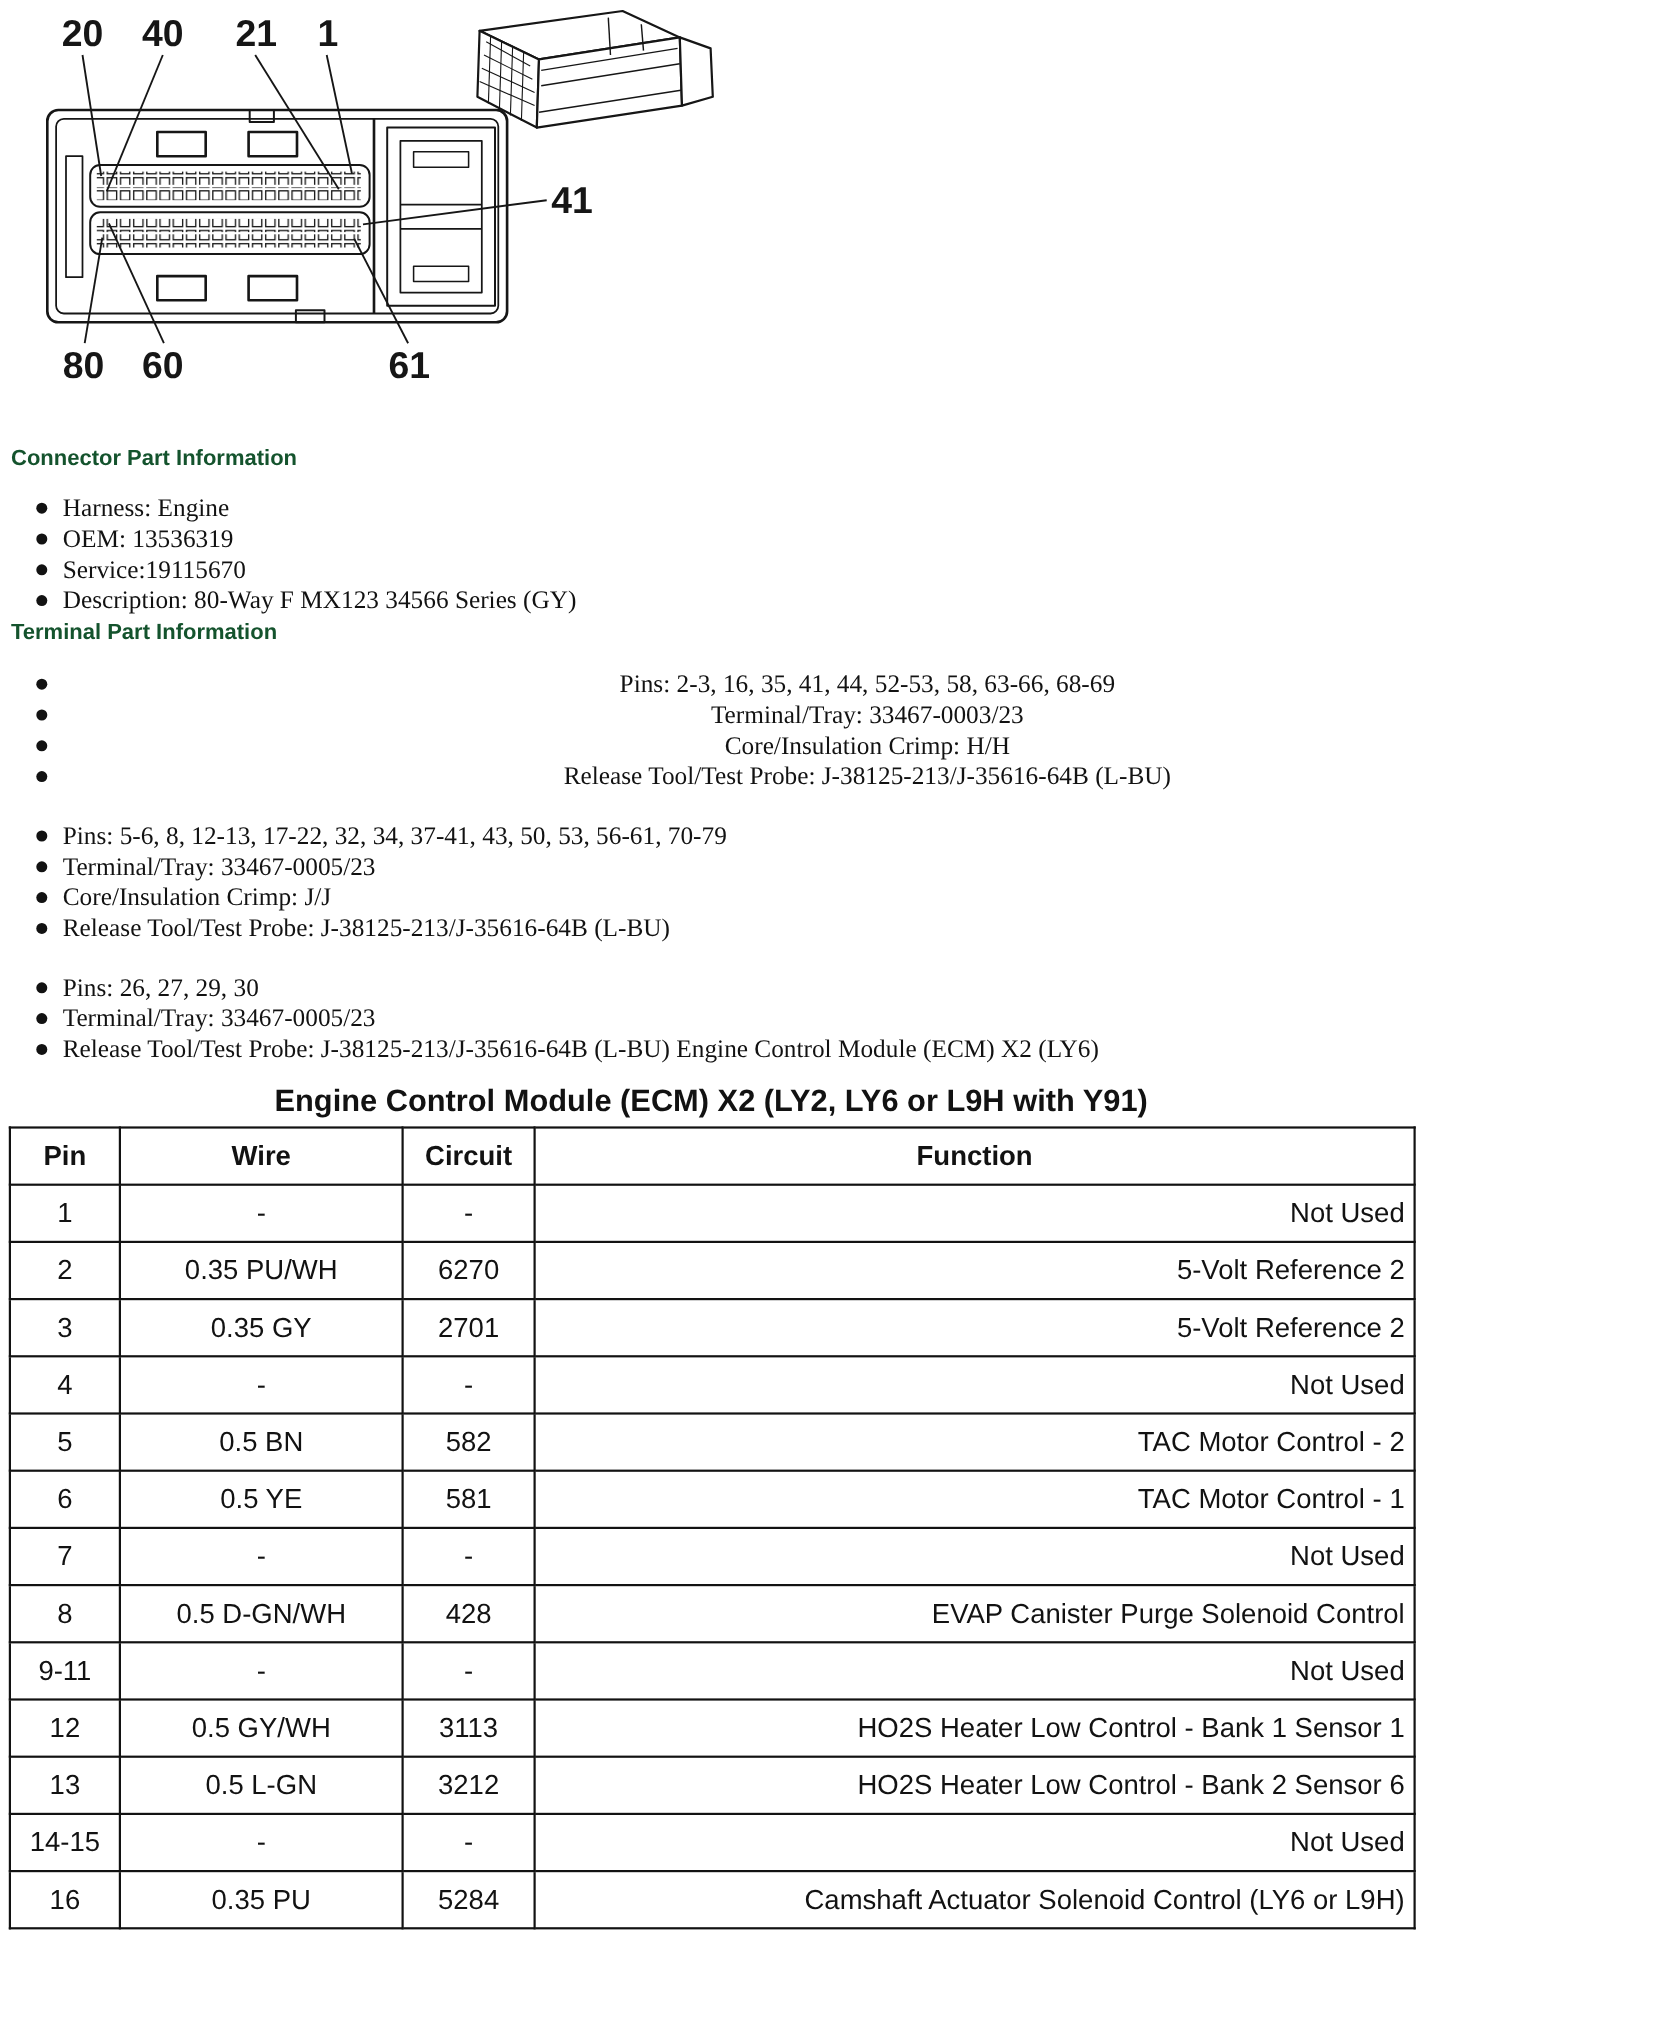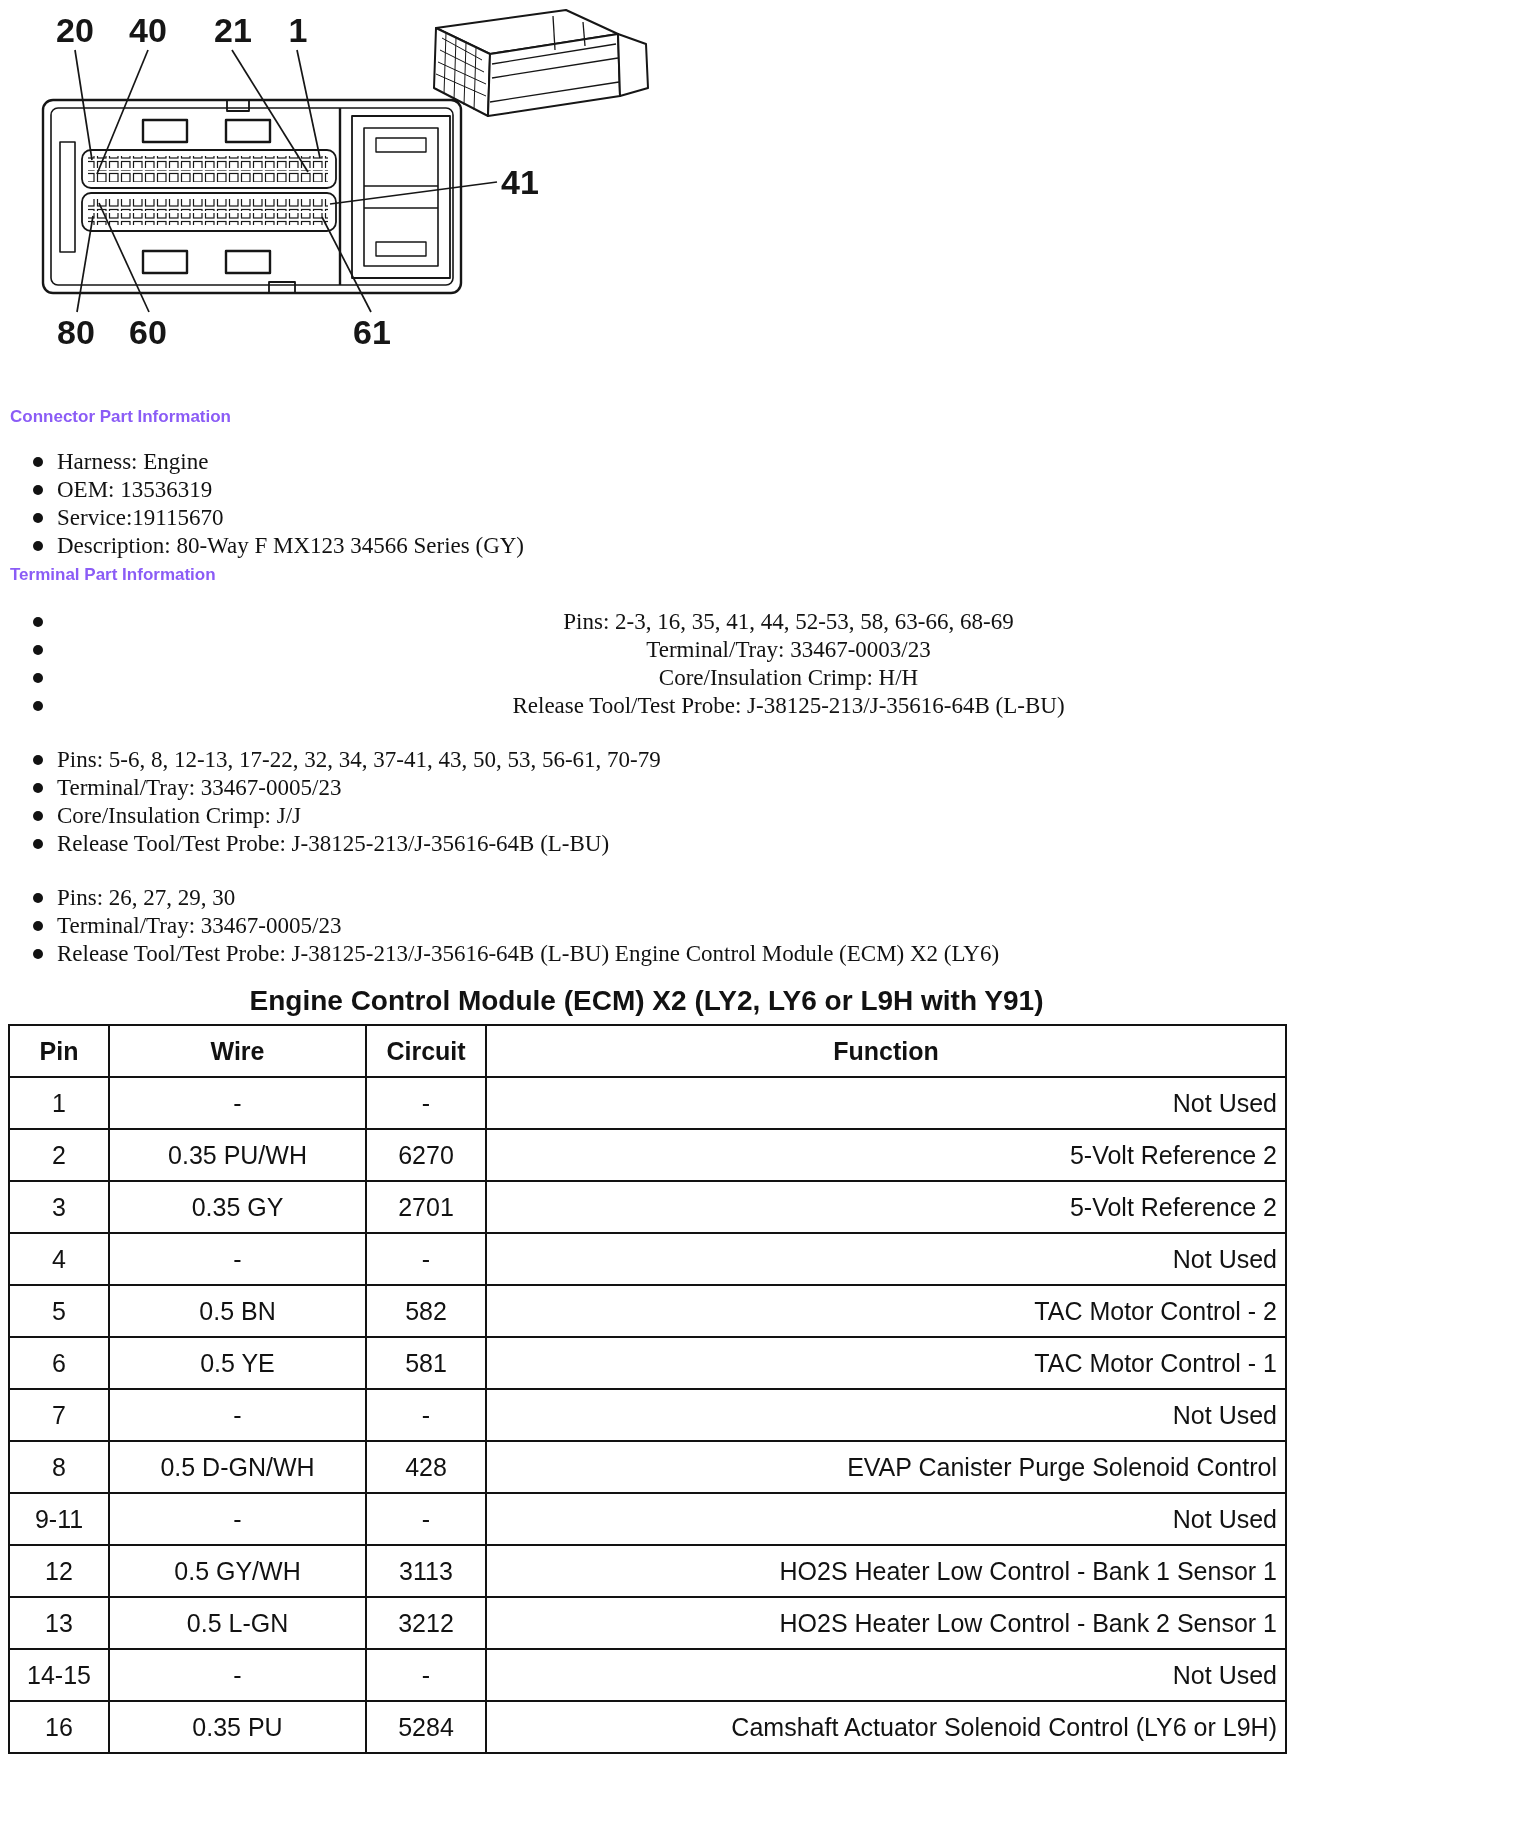--- a/index.html
+++ b/index.html
@@ -9,21 +9,21 @@
     -webkit-font-smoothing:antialiased;
   }
   .page{position:relative;width:1520px;height:1844px;background:#fff;}
 
   
   .diagram{position:relative;margin:4px 0 0 0;height:352px;}
   .diagram svg{display:block;}
 
   
   h2.sec{
-    font-size:17px;font-weight:700;color:#8b5cf6;
+    font-size:20px;font-weight:700;color:#14532d;
     margin:0 0 0 10px;padding:0;line-height:30px;
   }
   #sec-connector{margin-top:46px;}
   #sec-terminal{}
 
   
   ul.bullets{list-style:none;margin:16px 0 0 0;padding:0 0 0 57px;}
   ul.bullets li{
     position:relative;font-size:23px;line-height:28px;color:#121212;
     white-space:nowrap;
@@ -248,21 +248,21 @@
       <tr>
         <td class="c">12</td>
         <td class="c">0.5 GY/WH</td>
         <td class="c">3113</td>
         <td class="f">HO2S Heater Low Control - Bank 1 Sensor 1</td>
       </tr>
       <tr>
         <td class="c">13</td>
         <td class="c">0.5 L-GN</td>
         <td class="c">3212</td>
-        <td class="f">HO2S Heater Low Control - Bank 2 Sensor 1</td>
+        <td class="f">HO2S Heater Low Control - Bank 2 Sensor 6</td>
       </tr>
       <tr>
         <td class="c">14-15</td>
         <td class="c">-</td>
         <td class="c">-</td>
         <td class="f">Not Used</td>
       </tr>
       <tr>
         <td class="c">16</td>
         <td class="c">0.35 PU</td>

